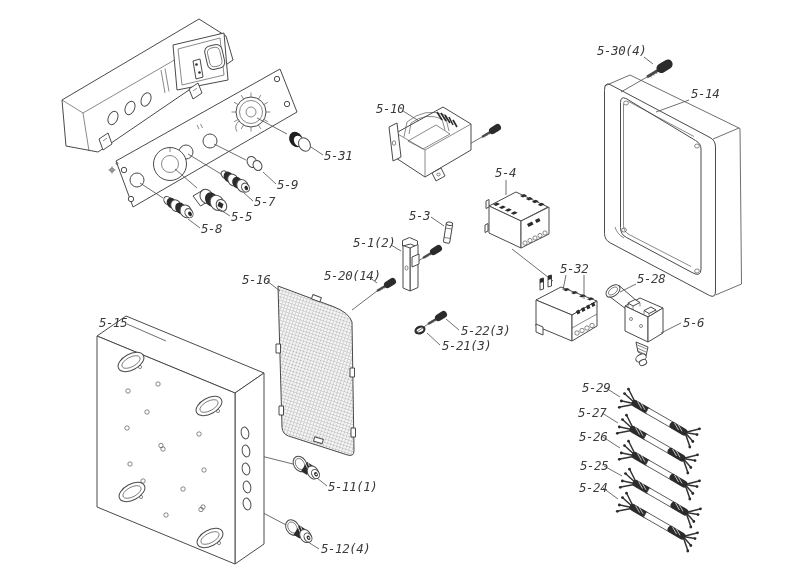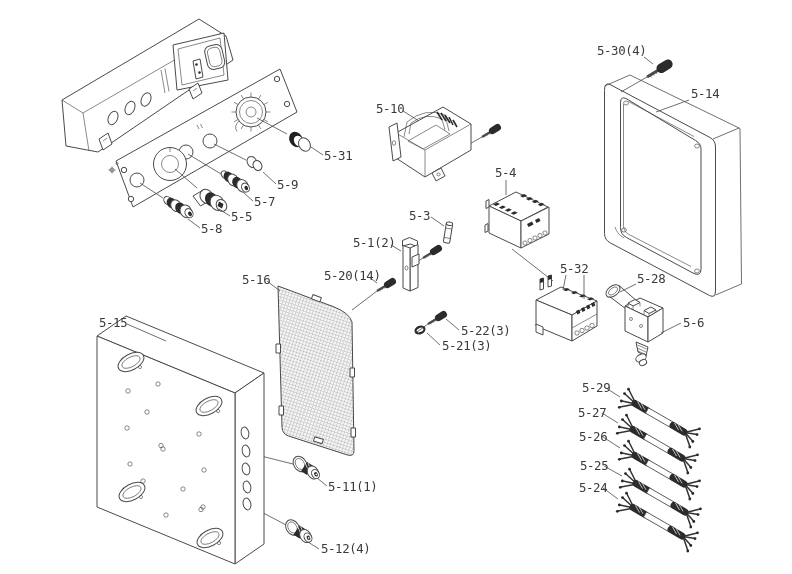--- a/index.html
+++ b/index.html
@@ -1,16 +1,16 @@
 <!DOCTYPE html>
 <html><head>
 <meta charset="utf-8">
 <style>
   html,body{margin:0;padding:0;background:#fff;}
-  .stage{position:relative;width:792px;height:574px;background:#fff;overflow:hidden;}
+  .stage{position:relative;width:792px;height:574px;background:#fff;overflow:hidden;font-style:italic;}
   svg{display:block;}
   text.lbl{
     font-family:"DejaVu Sans Mono","Liberation Mono",monospace;
     font-size:12.4px;
     letter-spacing:-0.4px;
     fill:#3a3a3a;
   }
   .ln{fill:none;stroke:#4a4a4a;stroke-width:1;stroke-linejoin:round;}
   .fw{fill:#ffffff;stroke:#4a4a4a;stroke-width:1;stroke-linejoin:round;}
   .th{fill:none;stroke:#4a4a4a;stroke-width:0.65;stroke-linejoin:round;}

